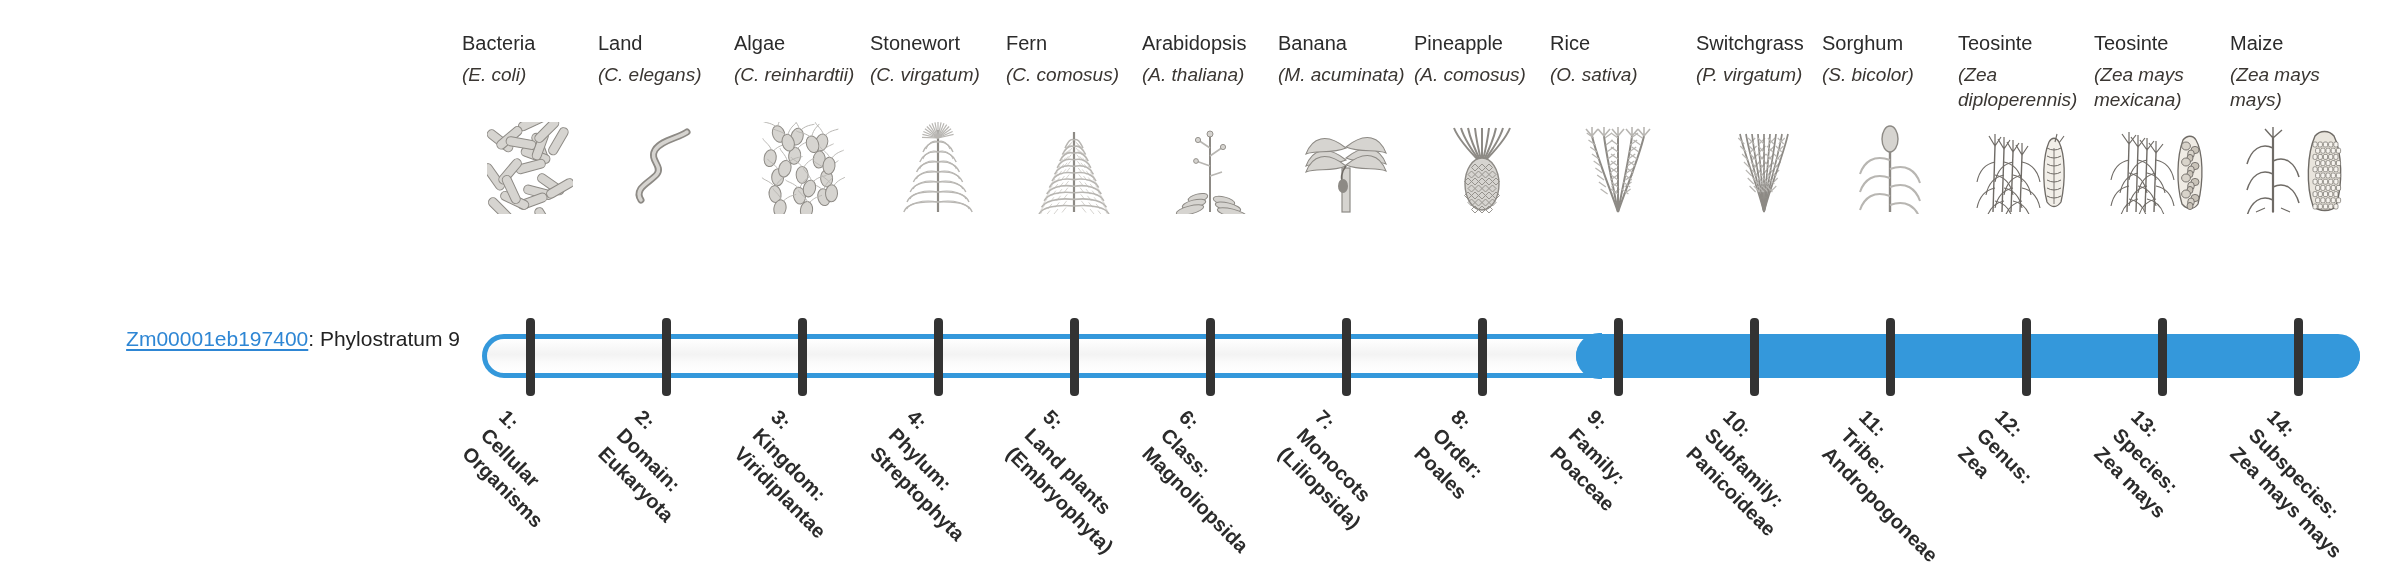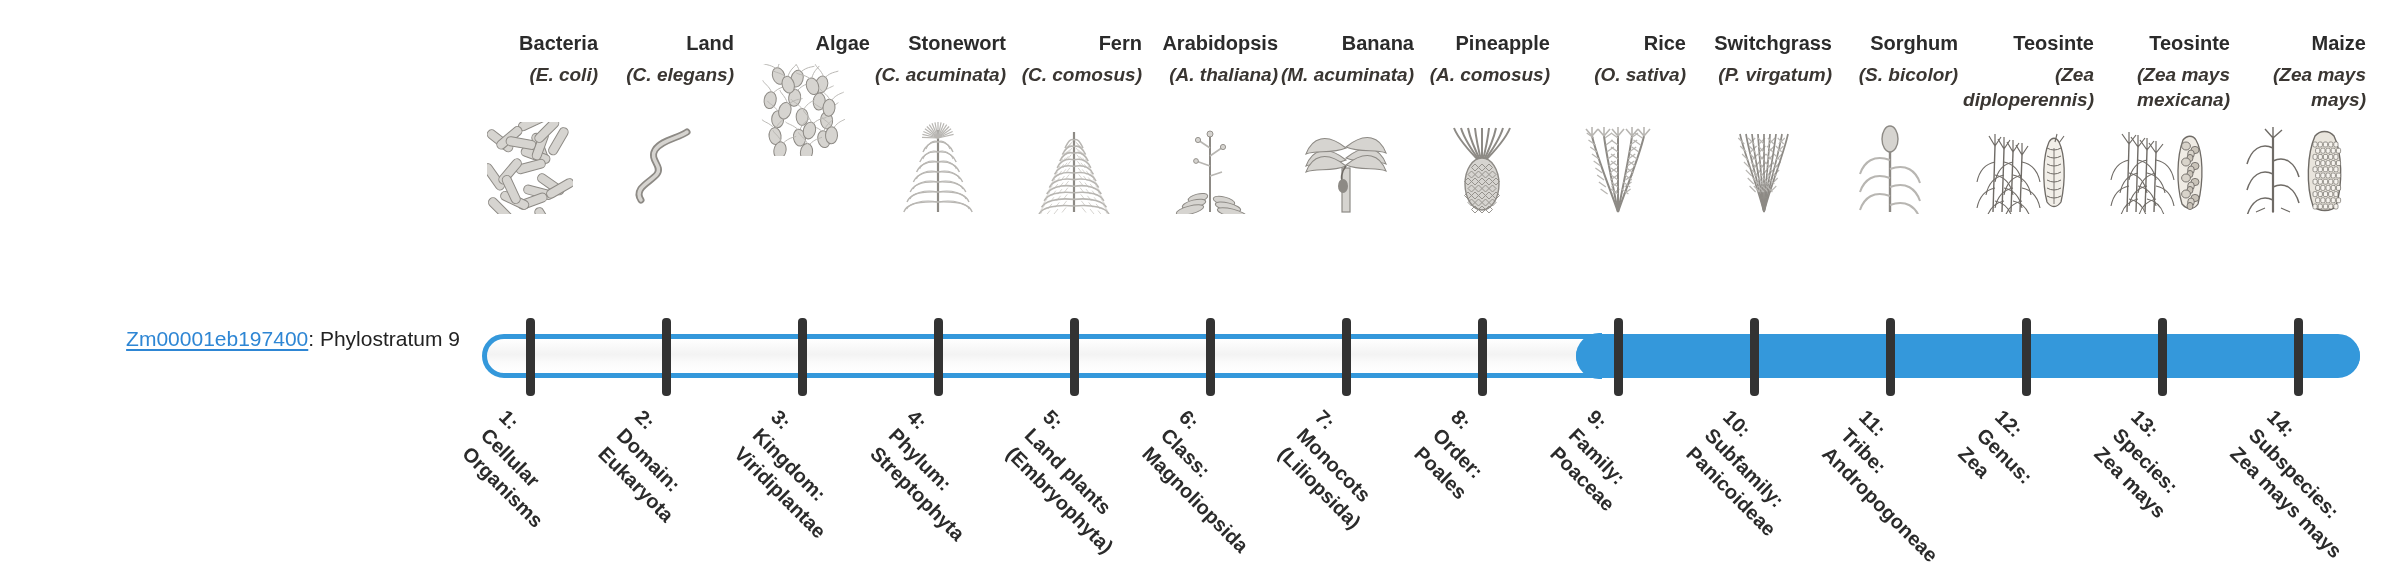--- a/index.html
+++ b/index.html
@@ -32,22 +32,21 @@
     text-decoration: underline;
     text-underline-offset: 3px;
     cursor: pointer;
   }
 
   
   .col {
     position: absolute;
     top: 30px;
     width: 136px;
-    text-align: right;
-    font-weight: bold;
+    text-align: left;
   }
   .col .common {
     font-size: 20px;
     color: #2b2b2b;
     line-height: 26px;
     height: 28px;
     white-space: nowrap;
   }
   .col .sci {
     font-size: 19px;
@@ -202,20 +201,21 @@
         <div class="sci">(C. elegans)</div>
         <div class="art">
           <svg width="86" height="92" viewBox="0 0 86 92">
       <path d="M18 78 C10 66 28 60 34 52 C40 44 26 38 32 28 C38 18 56 16 64 10" fill="none" stroke="#8d8a85" stroke-width="7" stroke-linecap="round"></path>
       <path d="M18 78 C10 66 28 60 34 52 C40 44 26 38 32 28 C38 18 56 16 64 10" fill="none" stroke="#d6d4d0" stroke-width="3.5" stroke-linecap="round"></path>
       </svg>
         </div>
       </div>
       <div class="col" style="left: 734px;">
         <div class="common">Algae</div>
+        <div class="sci">(C. reinhardtii)</div>
         <div class="art">
           <svg width="86" height="92" viewBox="0 0 86 92">
       <g transform="translate(10,6) rotate(-20)">
               <ellipse cx="7" cy="9" rx="6" ry="8.5" fill="#d6d4d0" stroke="#8d8a85" stroke-width="1"></ellipse>
               <path d="M7 1 C3 -5 -2 -6 -4 -9" fill="none" stroke="#b8b6b2" stroke-width="0.9"></path>
               <path d="M9 1 C13 -5 17 -6 20 -8" fill="none" stroke="#b8b6b2" stroke-width="0.9"></path>
             </g>
             <g transform="translate(34,4) rotate(17)">
               <ellipse cx="7" cy="9" rx="6" ry="8.5" fill="#d6d4d0" stroke="#8d8a85" stroke-width="1"></ellipse>
               <path d="M7 1 C3 -5 -2 -6 -4 -9" fill="none" stroke="#b8b6b2" stroke-width="0.9"></path>
@@ -309,21 +309,21 @@
             <g transform="translate(66,62) rotate(3)">
               <ellipse cx="7" cy="9" rx="6" ry="8.5" fill="#d6d4d0" stroke="#8d8a85" stroke-width="1"></ellipse>
               <path d="M7 1 C3 -5 -2 -6 -4 -9" fill="none" stroke="#b8b6b2" stroke-width="0.9"></path>
               <path d="M9 1 C13 -5 17 -6 20 -8" fill="none" stroke="#b8b6b2" stroke-width="0.9"></path>
             </g>
       </svg>
         </div>
       </div>
       <div class="col" style="left: 870px;">
         <div class="common">Stonewort</div>
-        <div class="sci">(C. acuminata)</div>
+        <div class="sci">(C. virgatum)</div>
         <div class="art">
           <svg width="86" height="92" viewBox="0 0 86 92">
       <line x1="43" y1="8" x2="43" y2="90" stroke="#8d8a85" stroke-width="2.2"></line>
       <path d="M43 20 C35 19 30 25 28 30" fill="none" stroke="#b8b6b2" stroke-width="1.4"></path>
             <path d="M43 20 C51 19 56 25 58 30" fill="none" stroke="#b8b6b2" stroke-width="1.4"></path>
             <path d="M43 20 C38.2 17 33 22 31 27" fill="none" stroke="#b8b6b2" stroke-width="1.1"></path>
             <path d="M43 20 C47.8 17 53 22 55 27" fill="none" stroke="#b8b6b2" stroke-width="1.1"></path>
             <path d="M43 30 C31.8 29 26.8 35 24.8 40" fill="none" stroke="#b8b6b2" stroke-width="1.4"></path>
             <path d="M43 30 C54.2 29 59.2 35 61.2 40" fill="none" stroke="#b8b6b2" stroke-width="1.4"></path>
             <path d="M43 30 C36.28 27 29.8 32 27.8 37" fill="none" stroke="#b8b6b2" stroke-width="1.1"></path>

